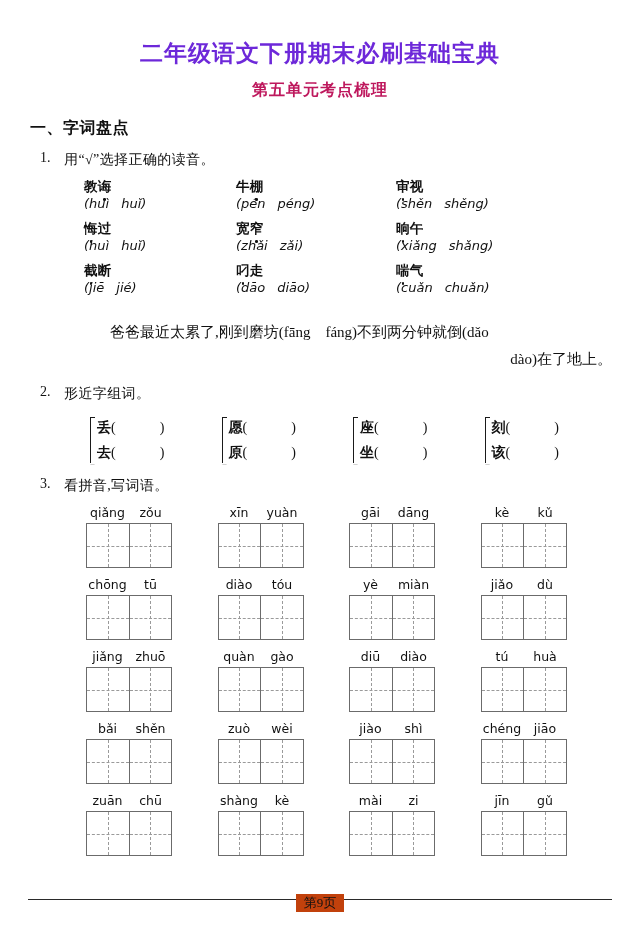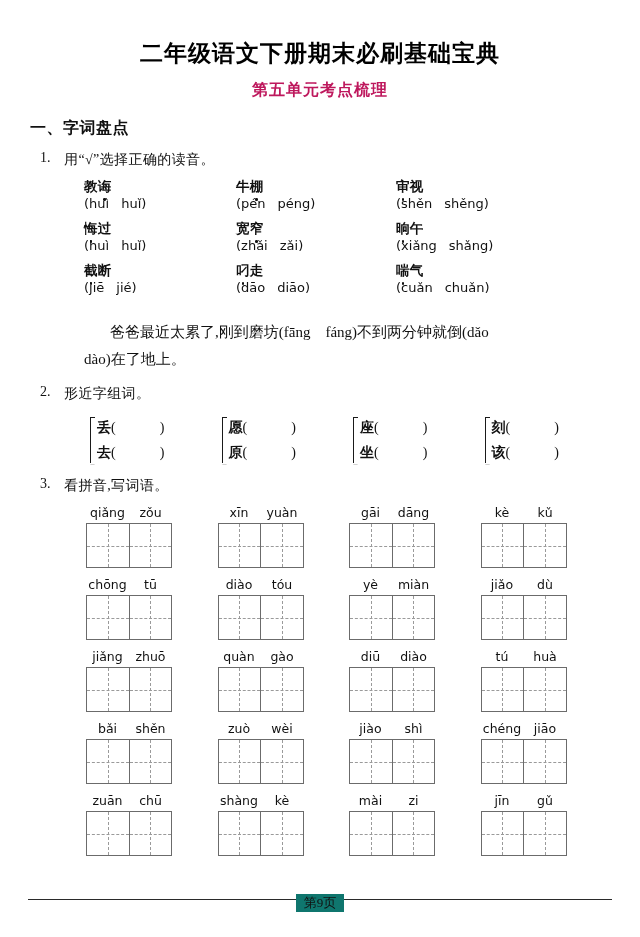--- a/index.html
+++ b/index.html
@@ -26,21 +26,21 @@
 
   
   .main-title {
     text-align: center;
     font-family: "DejaVu Serif", "Liberation Serif", serif;
     font-weight: 700;
     font-size: 23px;
     letter-spacing: 1px;
     margin: 0;
     padding-top: 38px;
-    color: #000000;
+    color: #6d28d9;
   }
   .sub-title {
     text-align: center;
     font-family: "DejaVu Sans", "Liberation Sans", sans-serif;
     font-weight: 700;
     font-size: 16px;
     letter-spacing: 1px;
     margin: 11px 0 0 0;
   }
 
@@ -111,33 +111,34 @@
     width: 2.6px;
     height: 2.6px;
     margin-left: -1.3px;
     border-radius: 50%;
     background: #111;
   }
   .py {
     font-family: "DejaVu Sans", "Liberation Sans", sans-serif;
     font-size: 13px;
     white-space: nowrap;
+    font-style: italic;
   }
   .py .opt { display: inline-block; }
   .py .gap { display: inline-block; width: 12px; }
 
   
   .sentence {
     margin-top: 24px;
     padding-left: 20px;
     font-size: 15px;
     line-height: 27px;
   }
   .sentence .ln1 { text-indent: 26px; }
-  .sentence .ln2 { text-indent: 0px; }
+  .sentence .ln2 { text-indent: 0px; text-align: right; }
 
   
   .brace-row {
     margin-top: 12px;
     padding-left: 22px;
     display: flex;
   }
   .brace-group {
     display: flex;
     align-items: stretch;
@@ -245,21 +246,21 @@
     bottom: 14px;
     text-align: center;
   }
   .footer-rule {
     border-top: 1.4px solid #2a2a2a;
     margin-bottom: 4px;
   }
   .footer-text {
     font-family: "Liberation Serif", "DejaVu Serif", serif;
     font-size: 13px;
-    background: #0f766e;
+    background: #c2410c;
     display: inline-block;
     padding: 0 8px;
     position: relative;
     top: -11px;
   }
 </style>
 </head>
 <body>
 
 <div class="page">

